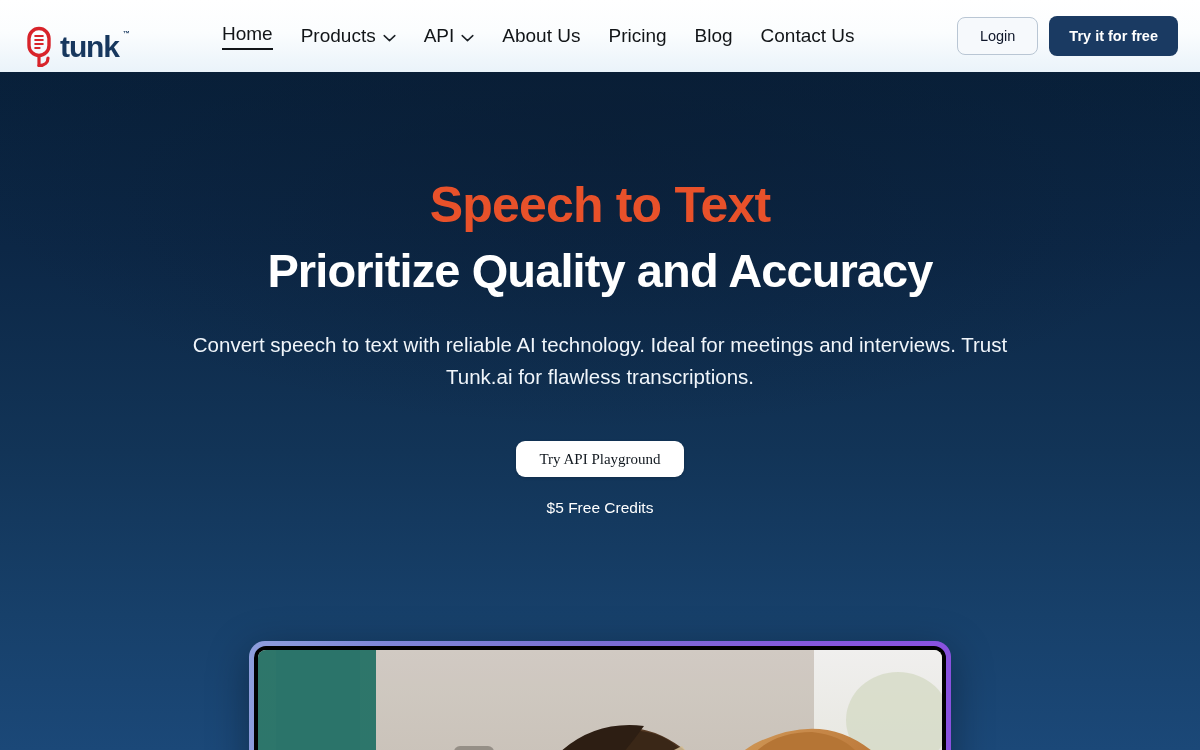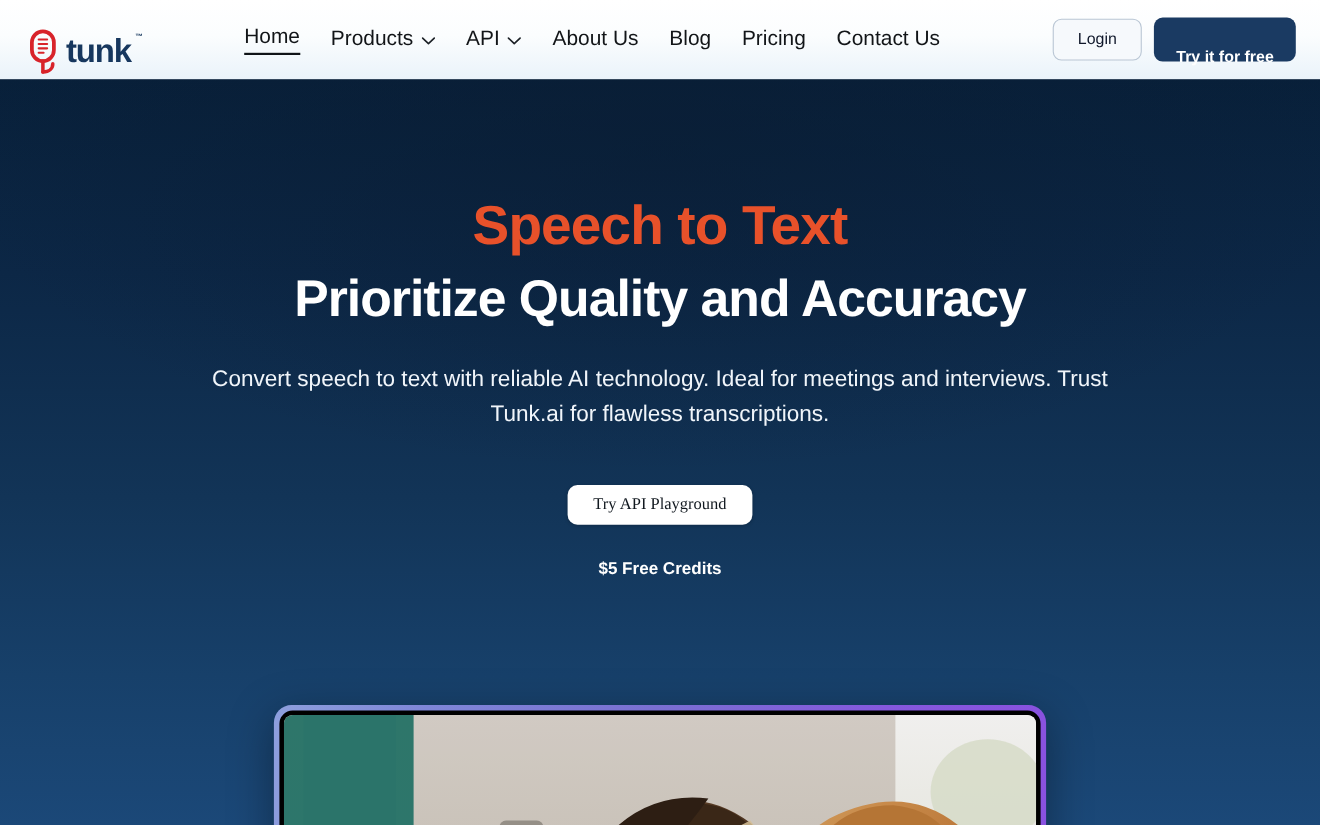--- a/index.html
+++ b/index.html
@@ -122,21 +122,21 @@
     cursor: pointer;
     font-family: inherit;
   }
   .btn-try {
     border: none;
     background: #1a3a62;
     color: #ffffff;
     font-size: 14.5px;
     font-weight: 600;
     border-radius: 8px;
-    padding: 16px 20px;
+    padding: 0 20px;
     height: 40px;
     line-height: 40px;
     cursor: pointer;
     font-family: inherit;
   }
 
   
   .hero {
     position: absolute;
     top: 72px; left: 0;
@@ -189,23 +189,23 @@
     border-radius: 9px;
     font-size: 15px;
     font-family: Liberation Serif, serif;
     padding: 0 23px;
     height: 36px;
     line-height: 36px;
     cursor: pointer;
     box-shadow: 0 1px 3px rgba(0,0,0,0.18);
   }
   .credits {
-    margin-top: 32px;
+    margin-top: 22px;
     font-size: 15.5px;
-    font-weight: 700;
+    font-weight: 400;
     color: #ffffff;
   }
 
   
   .video-frame {
     position: absolute;
     left: 249px;
     top: 463px;       
     width: 702px;
     height: 400px;
@@ -276,25 +276,25 @@
               <path d="M1.2 1.6 L6.5 6.6 L11.8 1.6" fill="none" stroke="#1c2126" stroke-width="1.5" stroke-linecap="round" stroke-linejoin="round"></path>
             </svg>
         </span>
       </div>
 
       <div class="nav-item">
         <span class="nav-label">About Us</span>
       </div>
 
       <div class="nav-item">
+        <span class="nav-label">Pricing</span>
+      </div>
+
+      <div class="nav-item">
         <span class="nav-label">Blog</span>
-      </div>
-
-      <div class="nav-item">
-        <span class="nav-label">Pricing</span>
       </div>
 
       <div class="nav-item">
         <span class="nav-label">Contact Us</span>
       </div>
 
     </nav>
 
     <div class="header-actions">
       <button class="btn-login">Login</button>

